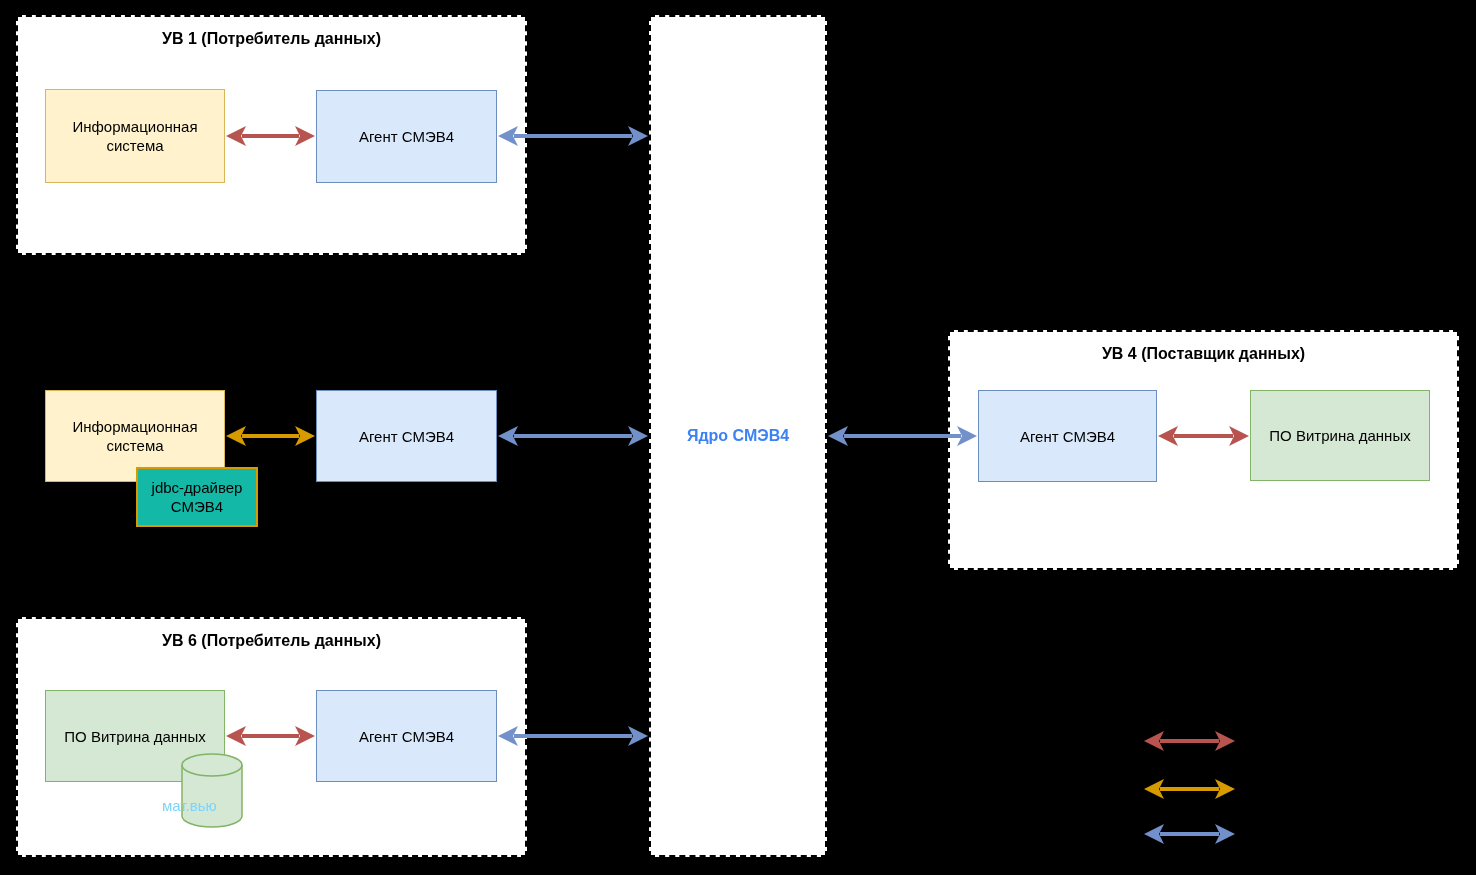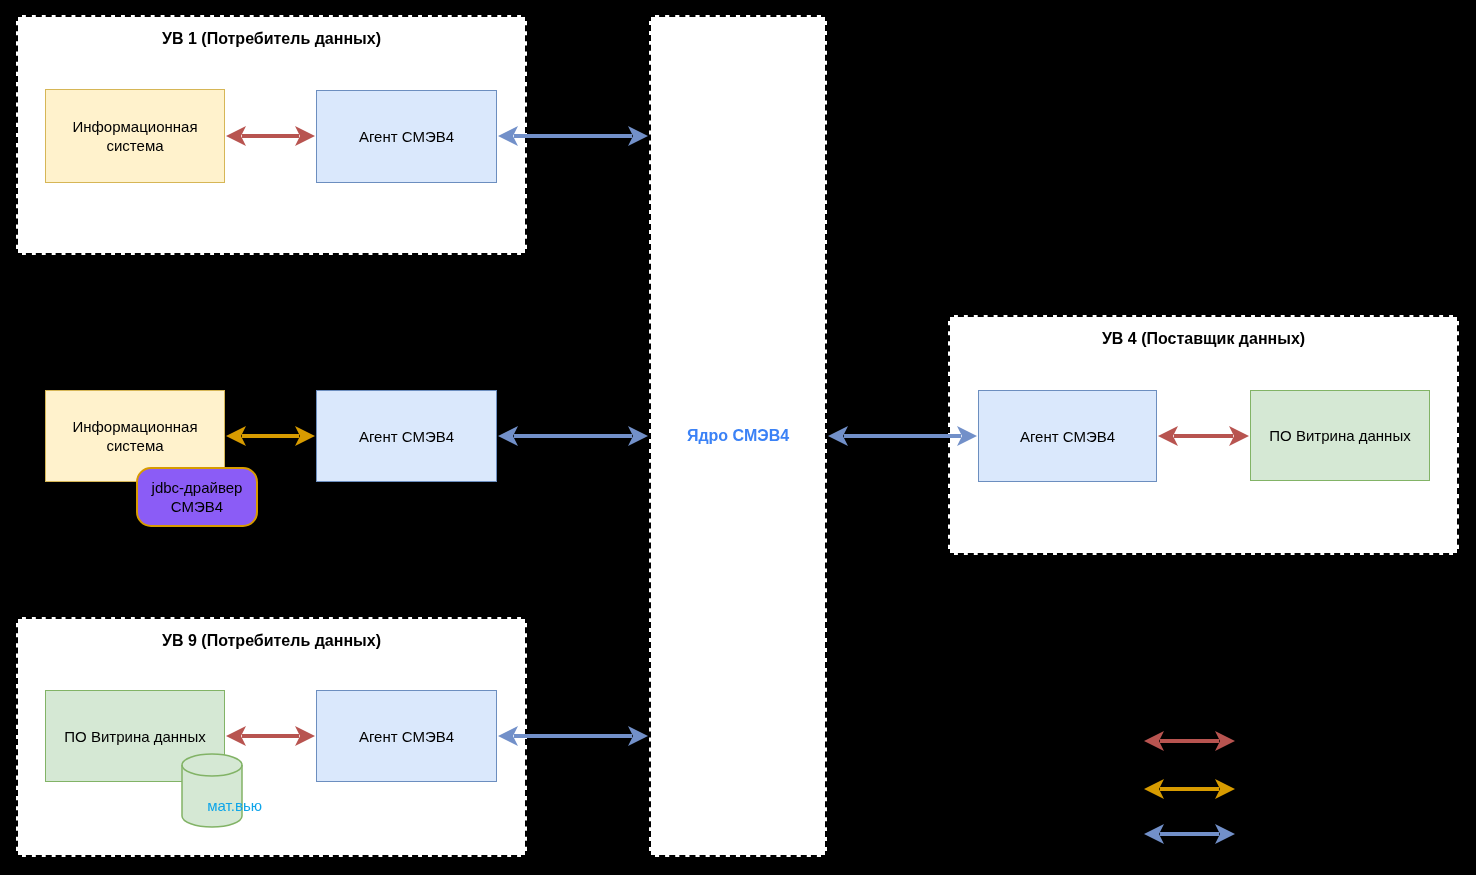--- a/index.html
+++ b/index.html
@@ -53,47 +53,47 @@
     font-size: 15px;
     line-height: 19px;
     color: #000;
     padding: 2px;
   }
   .node.jdbc { border-width: 2px; }
   .arrow { position: absolute; }
   .cyl { position: absolute; }
   .cyl-label {
     position: absolute;
-    text-align: right;
+    text-align: left;
     font-size: 15px;
-    color: #0ea5e9;
+    color: #7dd3fc;
     white-space: nowrap;
   }
 </style>
 </head>
 <body>
 
 <div class="stage" style="background: rgb(0, 0, 0);">
 
   <div class="container" style="left:16px; top:15px; width:511px; height:240px">
     <div class="container-title">УВ 1 (Потребитель данных)</div>
   </div>
 
 
   <div class="container" style="left:16px; top:617px; width:511px; height:240px">
-    <div class="container-title">УВ 9 (Потребитель данных)</div>
+    <div class="container-title">УВ 6 (Потребитель данных)</div>
   </div>
 
   <div class="container" style="left:649px; top:15px; width:178px; height:842px">
     <div class="core-label-wrap">
       <div class="core-label">Ядро СМЭВ4</div>
     </div>
   </div>
 
-  <div class="container" style="left:948px; top:315px; width:511px; height:240px">
+  <div class="container" style="left:948px; top:330px; width:511px; height:240px">
     <div class="container-title">УВ 4 (Поставщик данных)</div>
   </div>
 
   <div class="node" style="left: 45px; top: 89px; width: 180px; height: 94px; background: rgb(255, 242, 204); border-color: rgb(214, 182, 86);">
     <span>Информационная система</span>
   </div>
   <div class="node" style="left: 316px; top: 90px; width: 181px; height: 93px; background: rgb(218, 232, 252); border-color: rgb(108, 142, 191);">
     <span>Агент СМЭВ4</span>
   </div>
 
@@ -105,21 +105,21 @@
 
   <svg class="arrow" style="left:497px; top:124px" width="152" height="24" viewBox="0 0 152 24">
     <line x1="17" y1="12" x2="135" y2="12" stroke-width="4" style="stroke: rgb(114, 144, 201);"></line>
     <polygon points="1,12 21,2 16,12 21,22" style="fill: rgb(114, 144, 201);"></polygon>
     <polygon points="151,12 131,2 136,12 131,22" style="fill: rgb(114, 144, 201);"></polygon>
   </svg>
 
   <div class="node" style="left: 45px; top: 390px; width: 180px; height: 92px; background: rgb(255, 242, 204); border-color: rgb(214, 182, 86);">
     <span>Информационная система</span>
   </div>
-  <div class="node jdbc" style="left: 136px; top: 467px; width: 122px; height: 60px; background: #8b5cf6; border-color: rgb(215, 155, 0); border-radius: 15px;">
+  <div class="node jdbc" style="left: 136px; top: 467px; width: 122px; height: 60px; background: #14b8a6; border-color: rgb(215, 155, 0);">
     <span>jdbc-драйвер СМЭВ4</span>
   </div>
   <div class="node" style="left: 316px; top: 390px; width: 181px; height: 92px; background: rgb(218, 232, 252); border-color: rgb(108, 142, 191);">
     <span>Агент СМЭВ4</span>
   </div>
 
   <svg class="arrow" style="left:225px; top:424px" width="91" height="24" viewBox="0 0 91 24">
     <line x1="17" y1="12" x2="74" y2="12" stroke-width="4" style="stroke: rgb(215, 155, 0);"></line>
     <polygon points="1,12 21,2 16,12 21,22" style="fill: rgb(215, 155, 0);"></polygon>
     <polygon points="90,12 70,2 75,12 70,22" style="fill: rgb(215, 155, 0);"></polygon>

